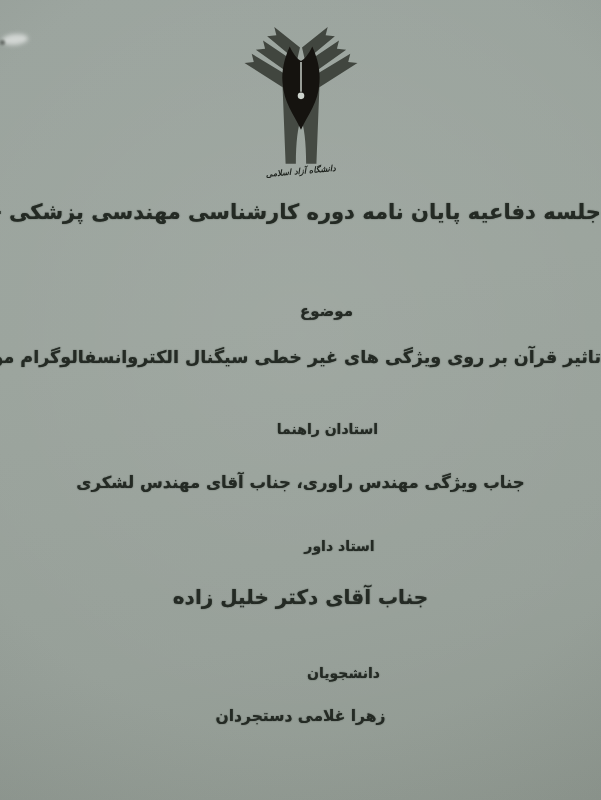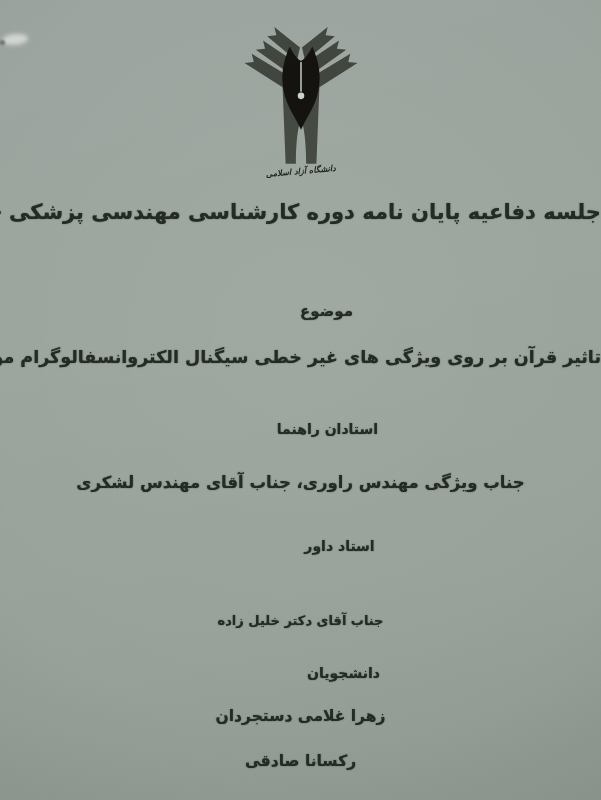--- a/index.html
+++ b/index.html
@@ -53,21 +53,21 @@
     letter-spacing: 0;
     text-shadow: 0 0 1px rgba(36,42,36,0.65), 0 0 2px rgba(36,42,36,0.18);
     white-space: nowrap;
   }
   .session-title   { top: 200px; font-size: 21px; }
   .subject-label   { top: 302px; font-size: 15px; padding-left: 26px;   }
   .thesis-title    { top: 347px; font-size: 17.5px; }
   .supervisors-label { top: 421px; font-size: 14px; padding-left: 27px; }
   .supervisors     { top: 473px; font-size: 16.5px; }
   .referee-label   { top: 538px; font-size: 14px; padding-left: 39px;   }
-  .referee         { top: 585px; font-size: 13px; margin-top: 28px; }
+  .referee         { top: 585px; font-size: 20px; }
   .students-label  { top: 665px; font-size: 14px; margin-left: 43px;   }
   .student-1       { top: 707px; font-size: 15.5px; }
   .student-2       { top: 752px; font-size: 15.5px; }
 </style>
 </head>
 <body>
 
 <div class="page">
 
   <div class="smudge"></div>
@@ -112,15 +112,14 @@
   <div class="txtline supervisors">جناب ویژگی مهندس راوری، جناب آقای مهندس لشکری</div>
 
   <div class="txtline referee-label">استاد داور</div>
 
   <div class="txtline referee">جناب آقای دکتر خلیل زاده</div>
 
   <div class="txtline students-label">دانشجویان</div>
 
   <div class="txtline student-1">زهرا غلامی دستجردان</div>
 
-  <div class="txtline student-2">رکسانا صادقی</div>
 
 </div>
 
 </body></html>

